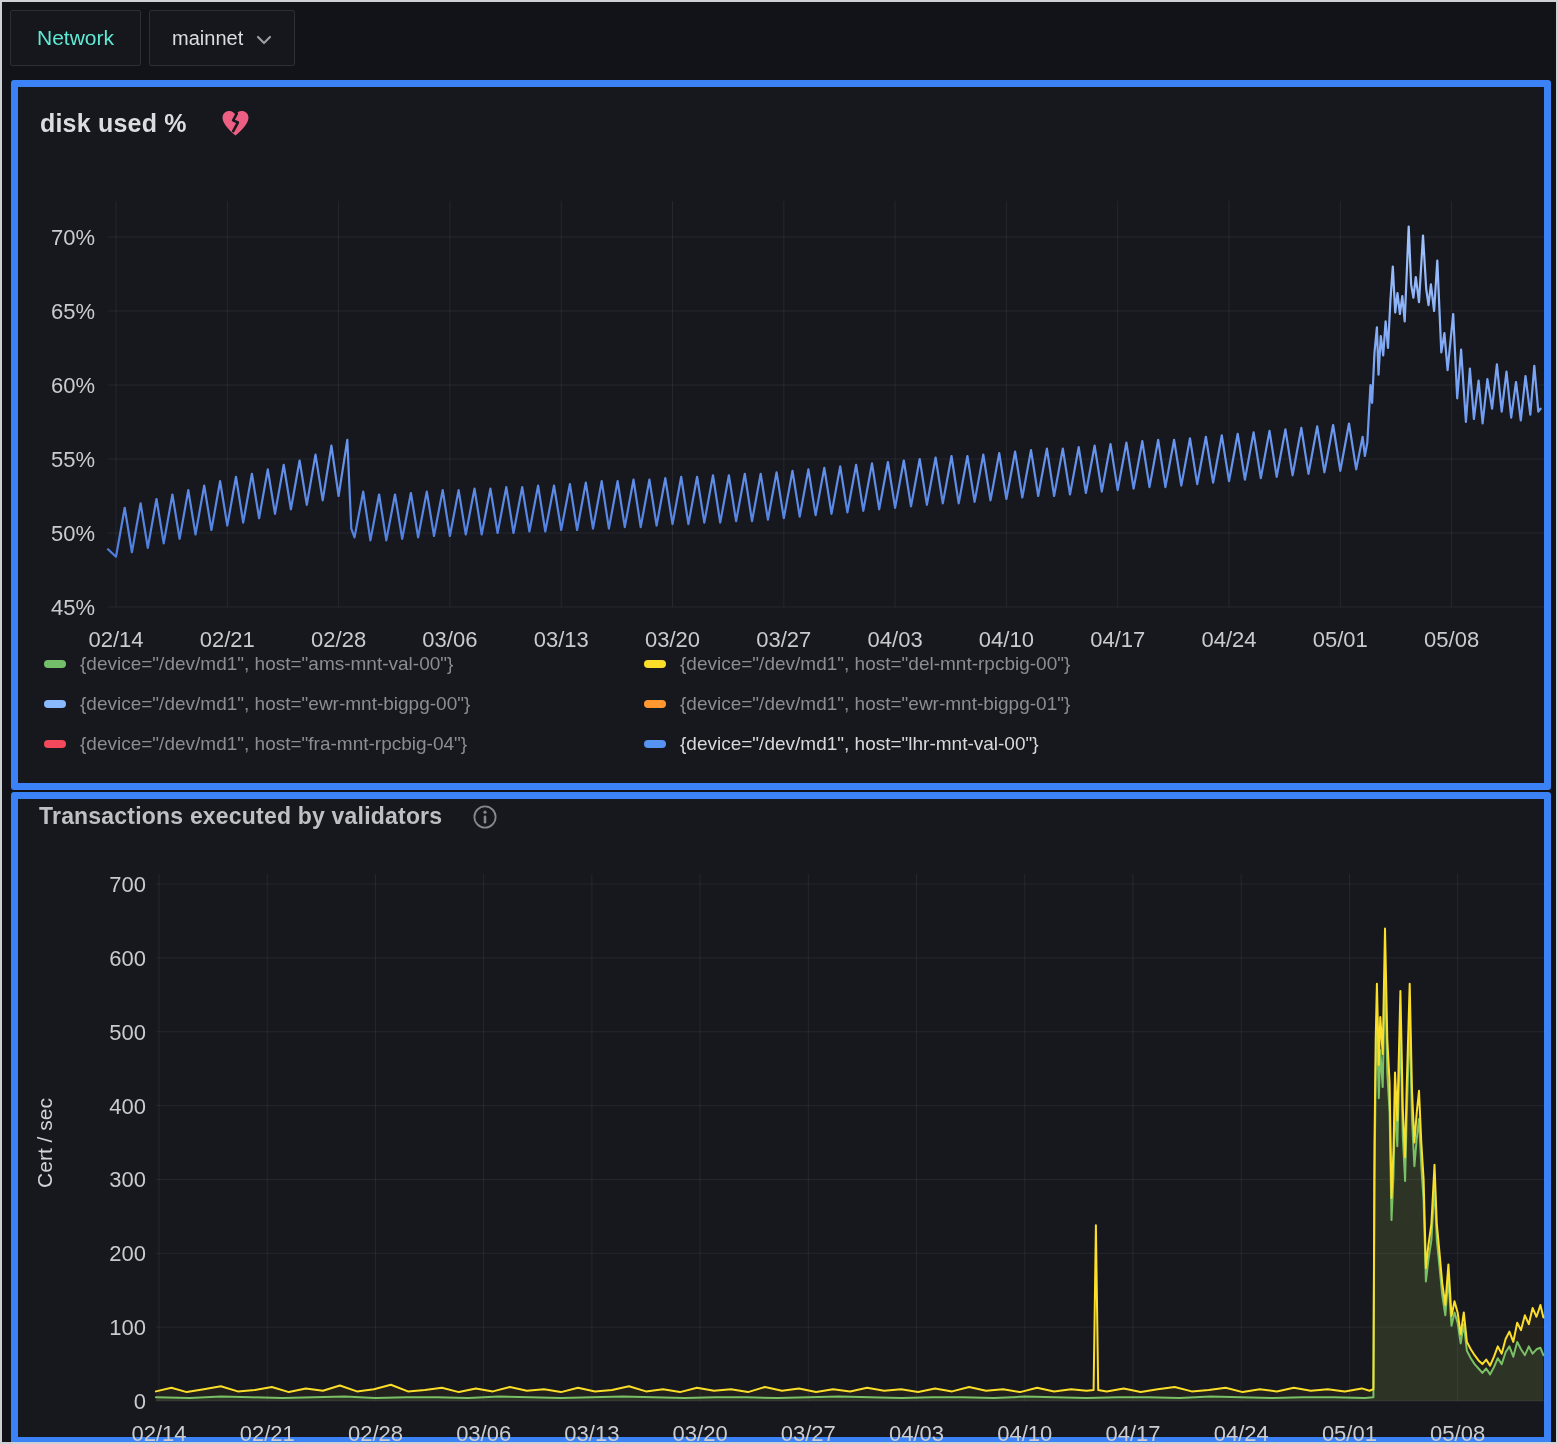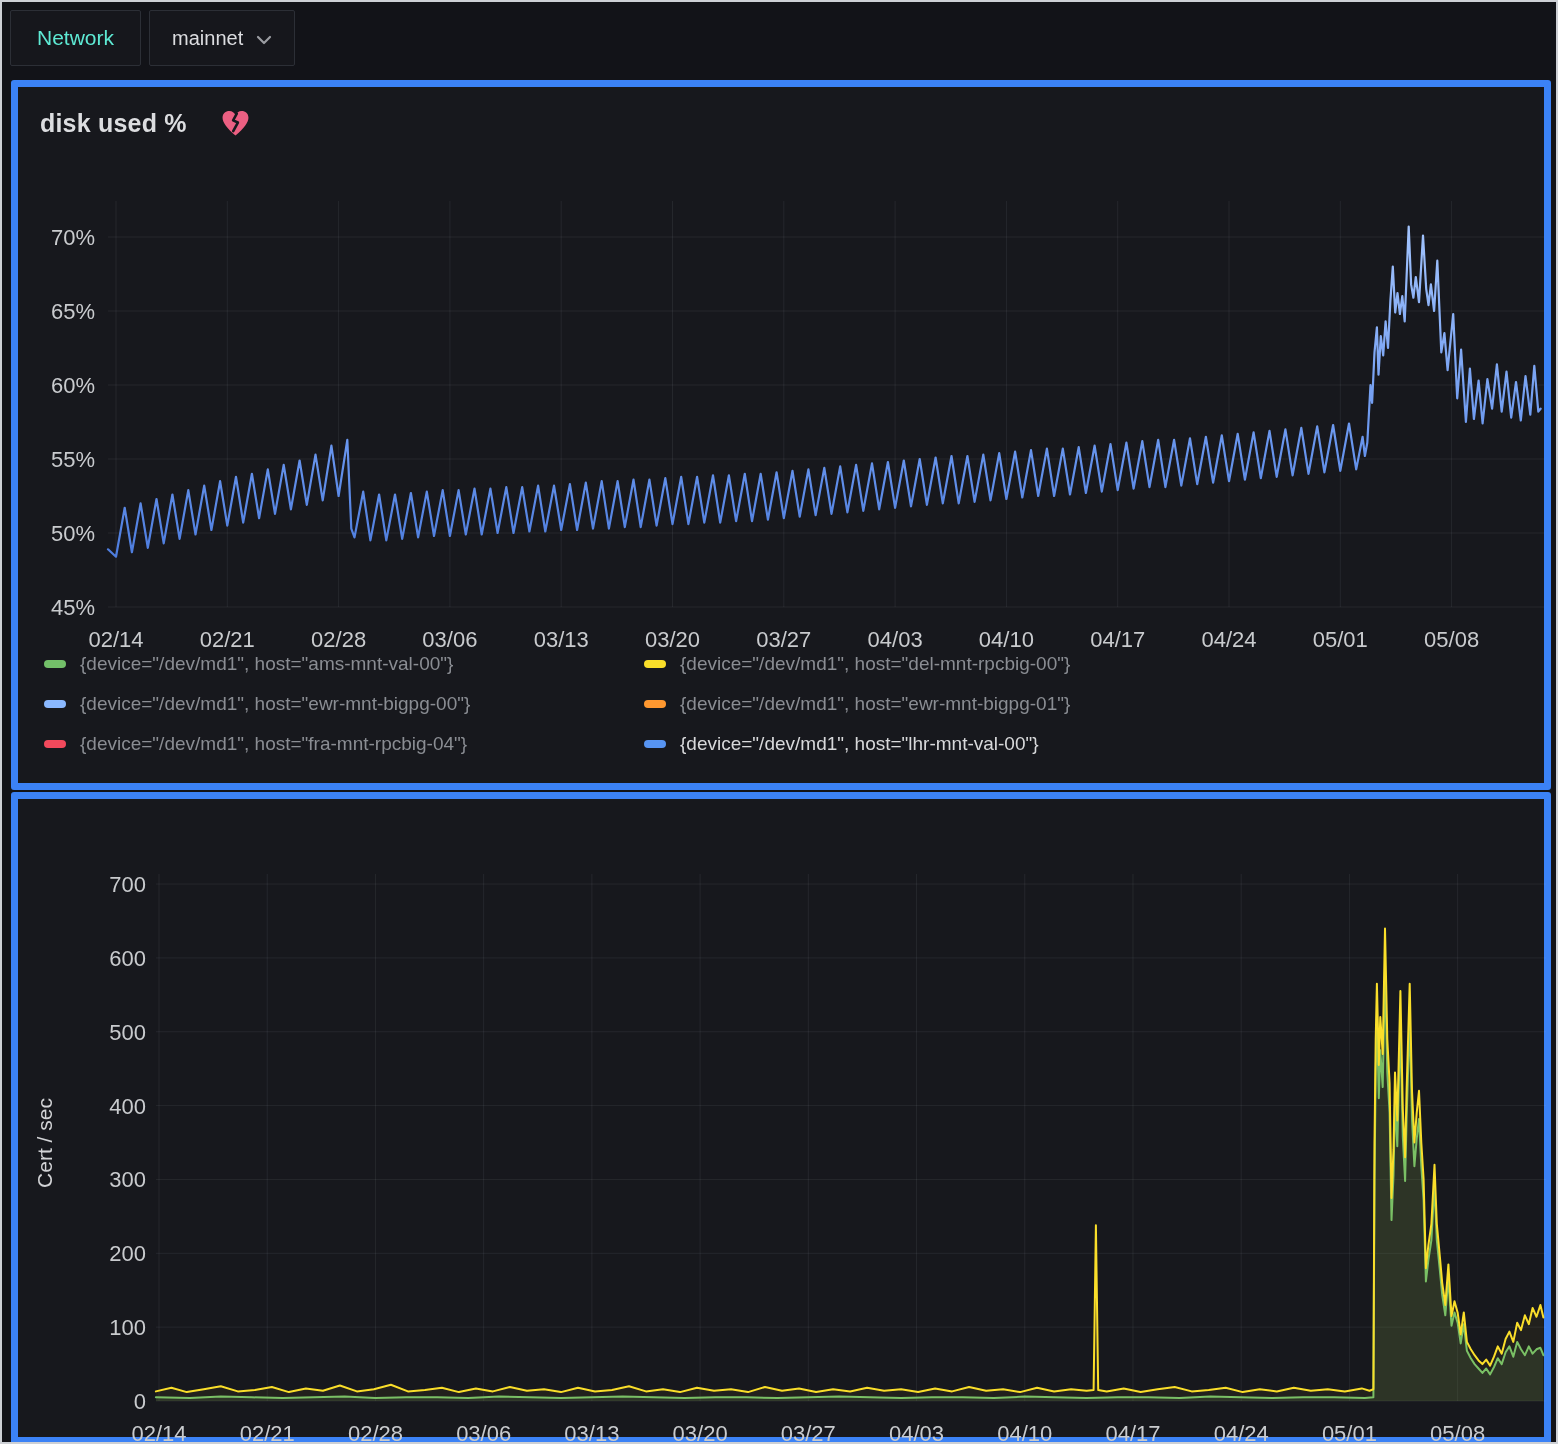--- a/index.html
+++ b/index.html
@@ -134,20 +134,28 @@
           <span>{device="/dev/md1", host="fra-mnt-rpcbig-04"}</span>
         </li>
         <li class="hl">
           <span class="swatch" style="background: rgb(87, 148, 242);"></span>
           <span>{device="/dev/md1", host="lhr-mnt-val-00"}</span>
         </li>
       </ul>
   </section>
 
   <section class="panel panel-2">
+    <div class="panel-header">
+      <span class="panel-title-2">Transactions executed by validators</span>
+      <svg width="26" height="26" viewBox="0 0 26 26" style="cursor:pointer;">
+        <circle cx="13" cy="13" r="10.6" fill="none" stroke="#85878c" stroke-width="1.8"></circle>
+        <circle cx="13" cy="8.2" r="1.6" fill="#85878c"></circle>
+        <rect x="11.7" y="11.4" width="2.6" height="8.2" rx="1.3" fill="#85878c"></rect>
+      </svg>
+    </div>
     <svg id="chart2-svg" class="chart" width="1538" height="650" viewBox="0 0 1538 650">
         <line x1="138" y1="602" x2="1528" y2="602" stroke="rgba(210,216,235,0.08)" stroke-width="1"></line>
         <text x="128" y="610" text-anchor="end" class="tick-y">0</text>
         <line x1="138" y1="528.15" x2="1528" y2="528.15" stroke="rgba(210,216,235,0.08)" stroke-width="1"></line>
         <text x="128" y="536.15" text-anchor="end" class="tick-y">100</text>
         <line x1="138" y1="454.29999999999995" x2="1528" y2="454.29999999999995" stroke="rgba(210,216,235,0.08)" stroke-width="1"></line>
         <text x="128" y="462.29999999999995" text-anchor="end" class="tick-y">200</text>
         <line x1="138" y1="380.45" x2="1528" y2="380.45" stroke="rgba(210,216,235,0.08)" stroke-width="1"></line>
         <text x="128" y="388.45" text-anchor="end" class="tick-y">300</text>
         <line x1="138" y1="306.59999999999997" x2="1528" y2="306.59999999999997" stroke="rgba(210,216,235,0.08)" stroke-width="1"></line>

